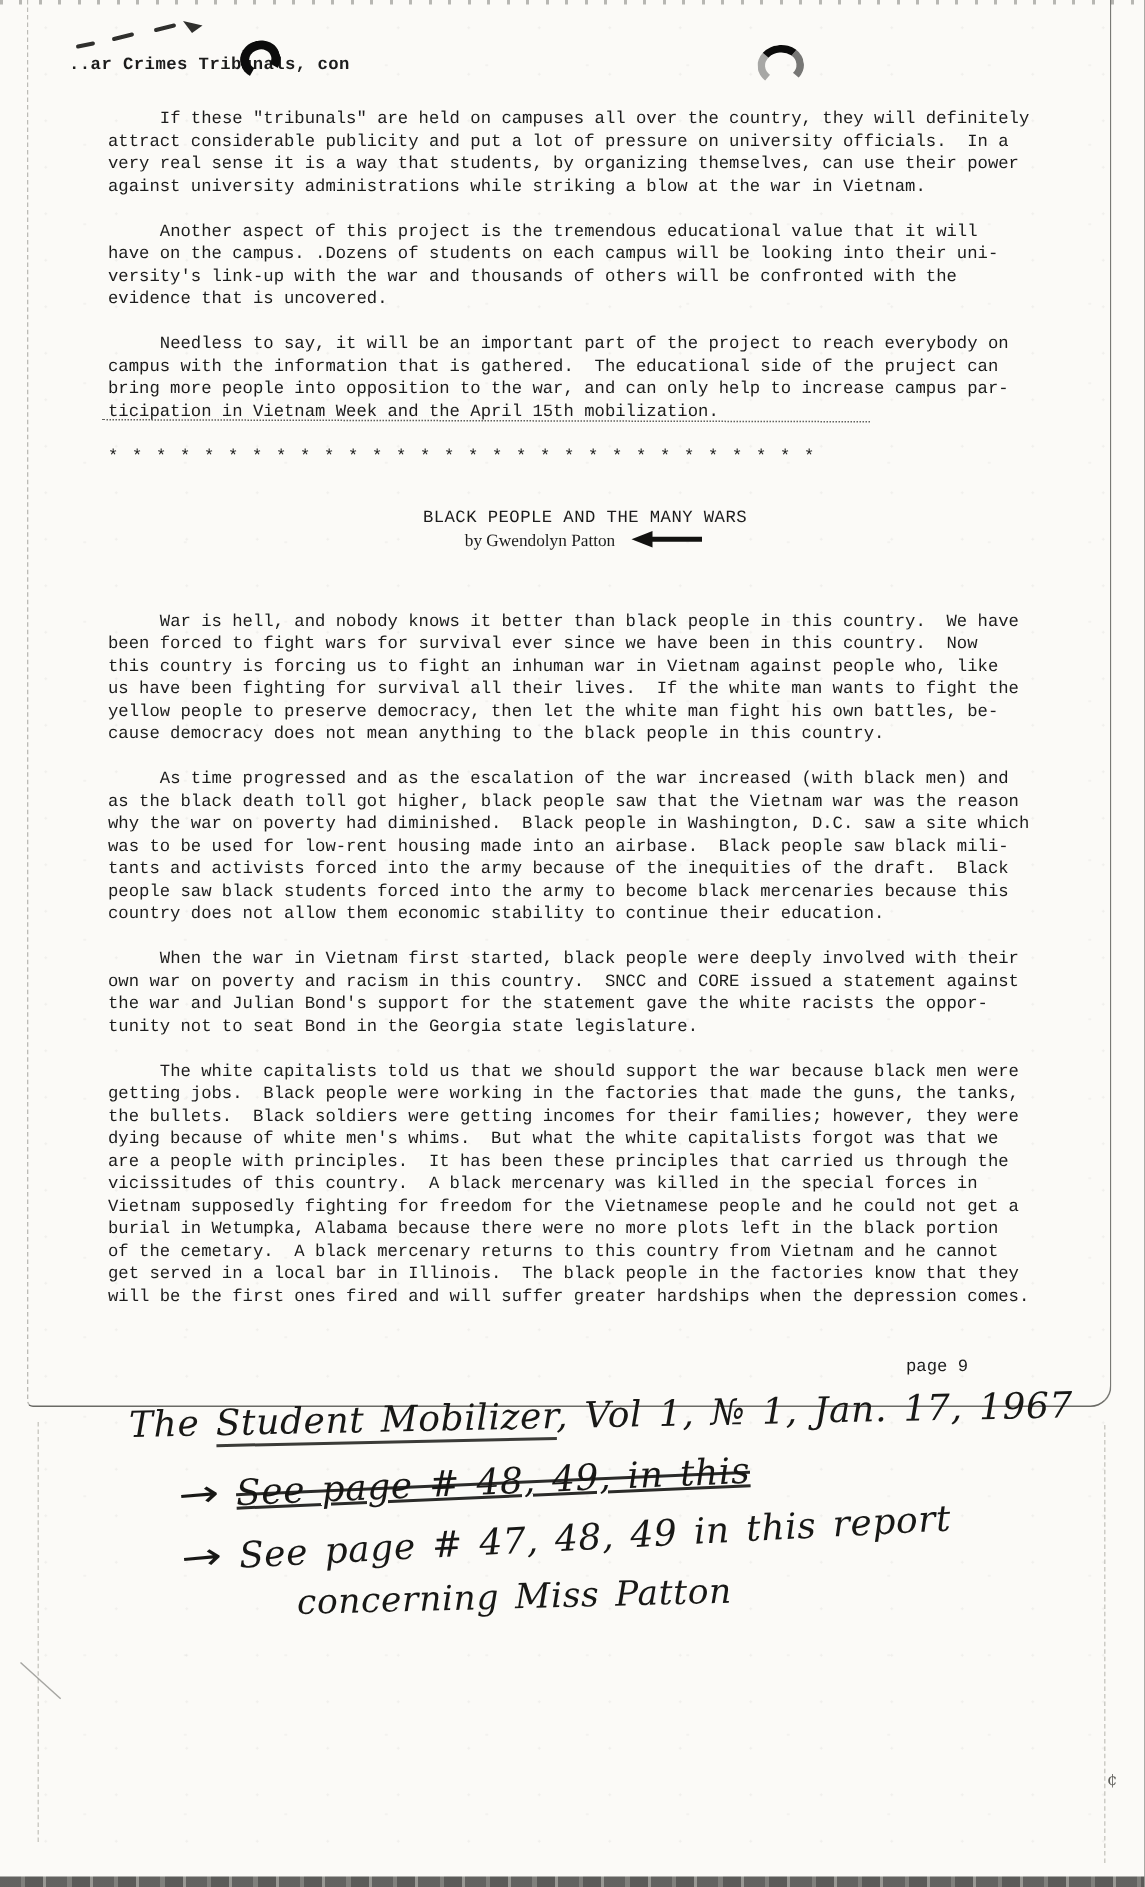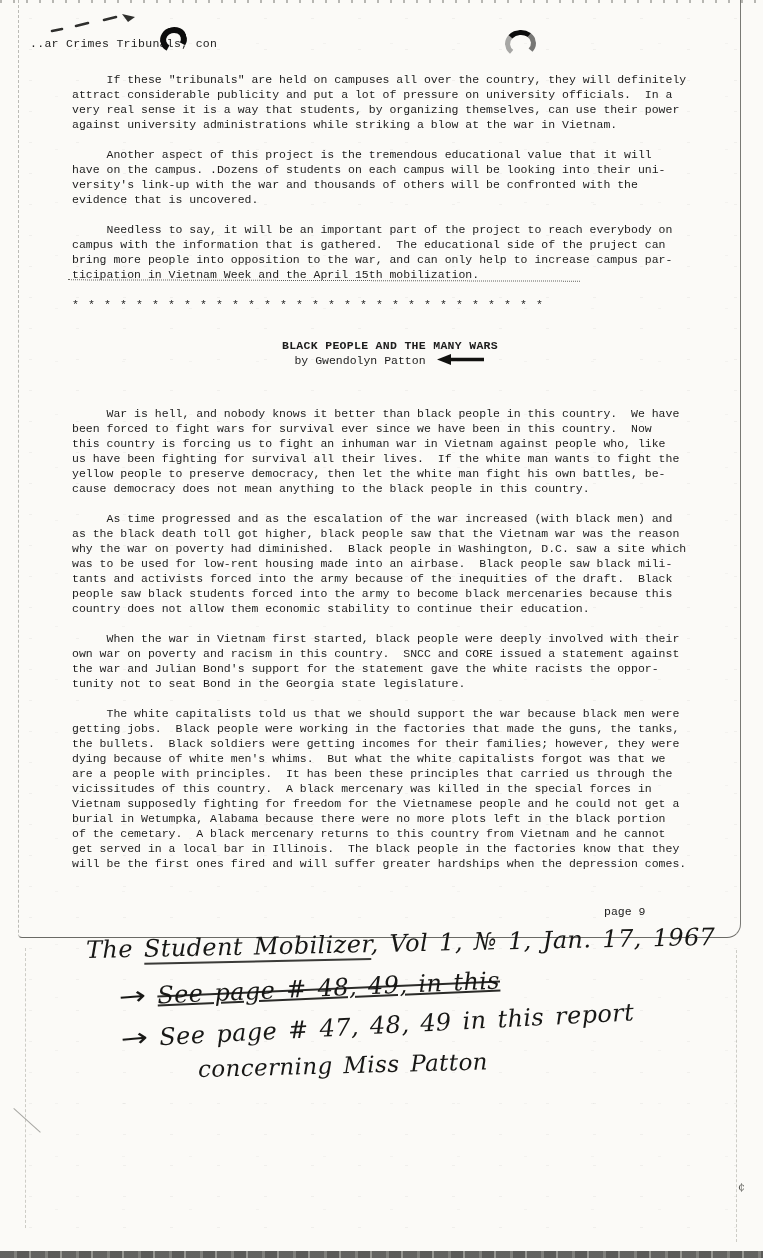--- a/index.html
+++ b/index.html
@@ -38,30 +38,30 @@
   .edge-below{position:absolute;width:0;border-left:1px dashed rgba(140,140,132,.42);}
   .edge-below.left{left:25px;top:948px;height:280px;}
   .edge-below.right{left:736px;top:950px;height:292px;}
   .diag-mark{
     position:absolute;left:14px;top:1108px;width:36px;height:0;
     border-top:1.6px solid rgba(130,130,125,.7);
     transform:rotate(42deg);transform-origin:left top;
   }
   .stray{position:absolute;left:738px;top:1180px;font-size:11px;color:#5c5c58;font-family:"DejaVu Serif",serif;}
   .typed{color:var(--ink);font-size:11.5px;line-height:15px;}
-  .doc-header{position:absolute;left:30px;top:36px;letter-spacing:.3px;}
+  .doc-header{position:absolute;left:46px;top:36px;letter-spacing:.3px;font-weight:bold;}
   .hole{position:absolute;border-style:solid;border-color:#0c0c0c;border-radius:50%;background:transparent;}
   .hole.h1{left:160px;top:27px;width:27px;height:25px;border-width:6px;border-bottom-color:transparent;transform:rotate(-16deg);}
   .hole.h2{left:505px;top:30px;width:31px;height:27px;border-width:5px;border-bottom-color:transparent;border-left-color:rgba(12,12,12,.35);border-right-color:rgba(12,12,12,.55);transform:rotate(-5deg);}
   .pen-dashes{position:absolute;left:48px;top:10px;}
   .content{position:absolute;left:72px;top:72px;width:636px;}
   .para{white-space:pre-wrap;margin:0 0 15px 0;}
   .separator{letter-spacing:1.1px;margin:6px 0 0 0;white-space:pre;}
-  .article-title{font-weight:700;letter-spacing:.3px;text-align:center;margin-top:26px;}
-  .byline-row{text-align:center;margin:0 0 36px 0;}
+  .article-title{font-weight:400;letter-spacing:.3px;text-align:center;margin-top:26px;}
+  .byline-row{text-align:center;margin:0 0 36px 0;font-family:Liberation Serif, serif;}
   .byline-arrow{margin-left:8px;vertical-align:-2px;}
   .crease{
     position:absolute;left:68px;top:280px;width:512px;height:0;
     border-top:1.6px dotted rgba(45,45,42,.75);transform:rotate(.15deg);
   }
   .page-number{position:absolute;left:604px;top:876px;margin-top:28px;}
   .hand{
     position:absolute;font-family:"DejaVu Serif", serif;font-style:italic;
     color:var(--hand-ink);letter-spacing:.4px;word-spacing:3px;white-space:nowrap;
     transform-origin:left center;

